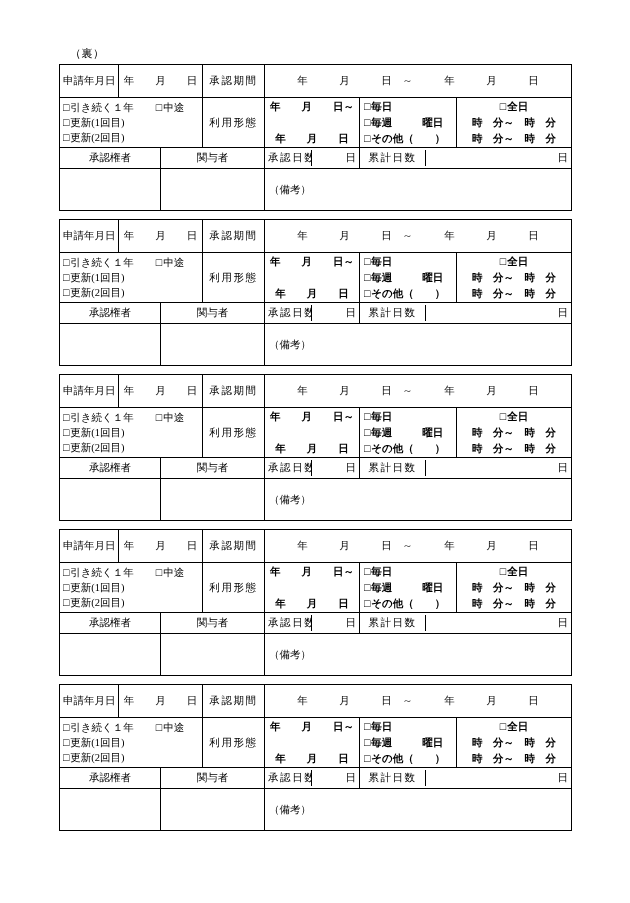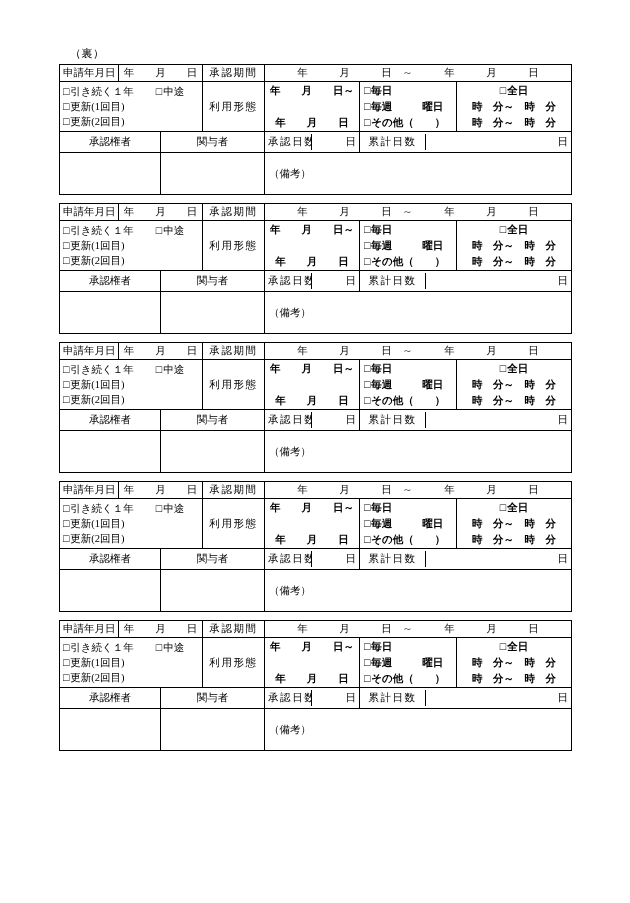--- a/index.html
+++ b/index.html
@@ -58,21 +58,21 @@
   .cell {
     padding: 1px 3px;
     white-space: nowrap;
     overflow: hidden;
   }
   .ctr { text-align: center; }
   .rgt { text-align: right; }
   .lft { text-align: left; }
   .spaced-sm { letter-spacing: 1.6px; }
 
-  .r1 { height: 17px; }
+  .r1 { height: 33px; }
   .r2 { height: 48px; }
   .r3 { height: 21px; font-family: Liberation Mono, monospace; }
   .r4 { height: 42px; }
 
   .stack {
     display: block;
     padding: 2px 3px;
   }
   .stack div { line-height: 15px; white-space: nowrap; }
 

